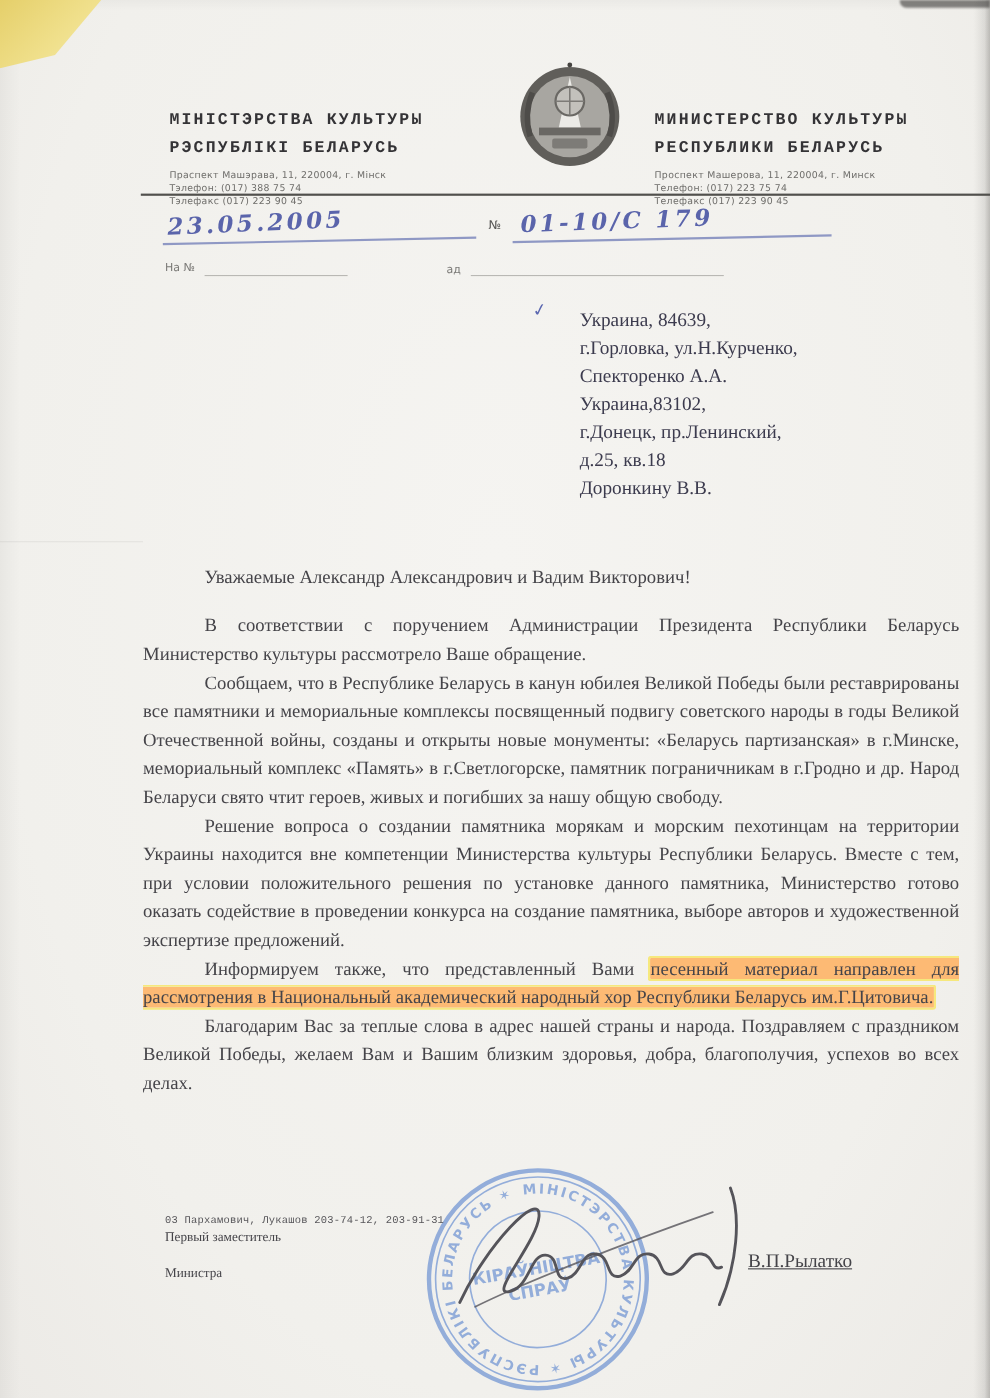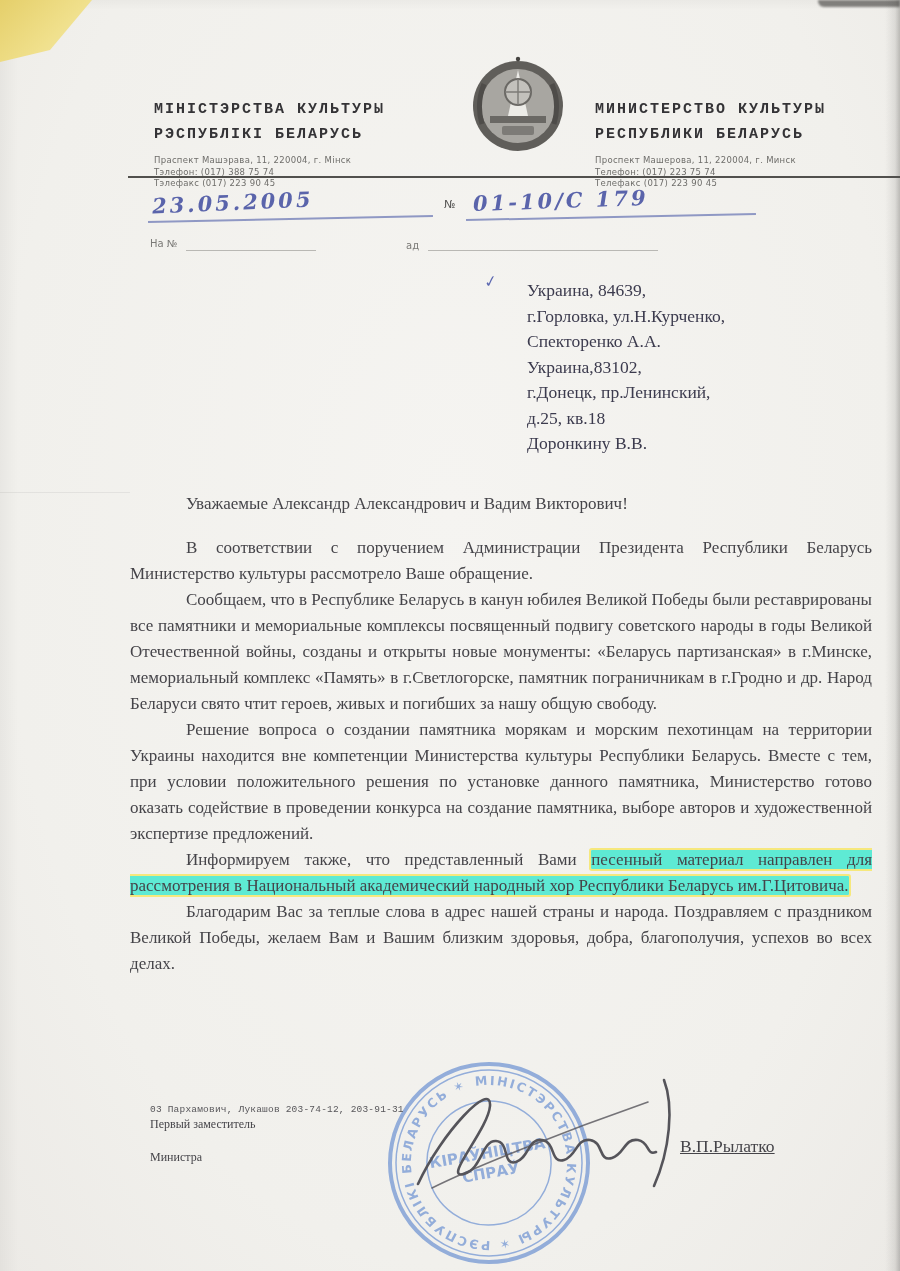--- a/index.html
+++ b/index.html
@@ -62,25 +62,25 @@
   .na-line1{position:absolute;left:36px;top:12px;width:130px;border-bottom:1px solid #b9b8b4;}
   .ad-label{position:absolute;left:256px;top:2px;}
   .na-line2{position:absolute;left:278px;top:12px;width:230px;border-bottom:1px solid #b9b8b4;}
 
   
   .checkmark{position:absolute;left:484px;top:272px;color:#5b67b0;font-size:16px;
     font-family:"DejaVu Sans", sans-serif;transform:rotate(-10deg);}
   .recipient{position:absolute;left:527px;top:278px;font-size:17.5px;line-height:25.5px;color:#3c3b4e;}
 
   
-  .letter-body{position:absolute;left:130px;top:491px;width:742px;
+  .letter-body{position:absolute;left:130px;top:512px;width:742px;
     font-size:17px;line-height:26px;color:#454449;}
   .letter-body p{margin:0;text-align:justify;text-indent:56px;}
   .salutation{text-align:left;text-indent:56px;margin-bottom:18px !important;}
-  .hl{background:#5eead4;box-shadow:0 0 0 2px #f6e87d;border-radius:1px;}
+  .hl{background:#fdba74;box-shadow:0 0 0 2px #f6e87d;border-radius:1px;}
 
   
   .sign-position{position:absolute;left:150px;top:1108px;font-size:12px;line-height:33px;color:#454449;}
   .sign-name{position:absolute;left:680px;top:1136px;font-size:17.5px;color:#454449;text-decoration:underline;}
   .stamp{position:absolute;left:382px;top:1056px;width:214px;height:214px;opacity:0.82;transform:rotate(-10deg);}
   .signature-svg{position:absolute;left:412px;top:1072px;width:280px;height:120px;}
   .footer-contacts{position:absolute;left:150px;top:1104px;
     font-family:Liberation Mono, monospace;font-size:9.5px;color:#57565a;letter-spacing:0.2px;}
 
   

